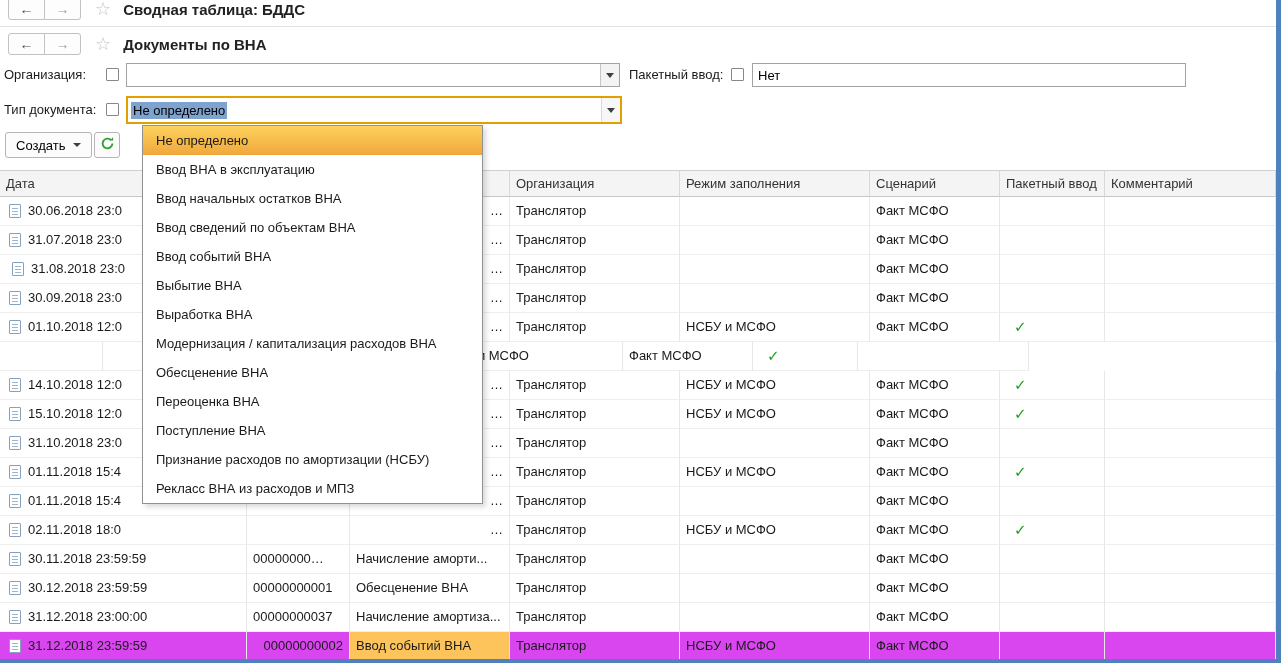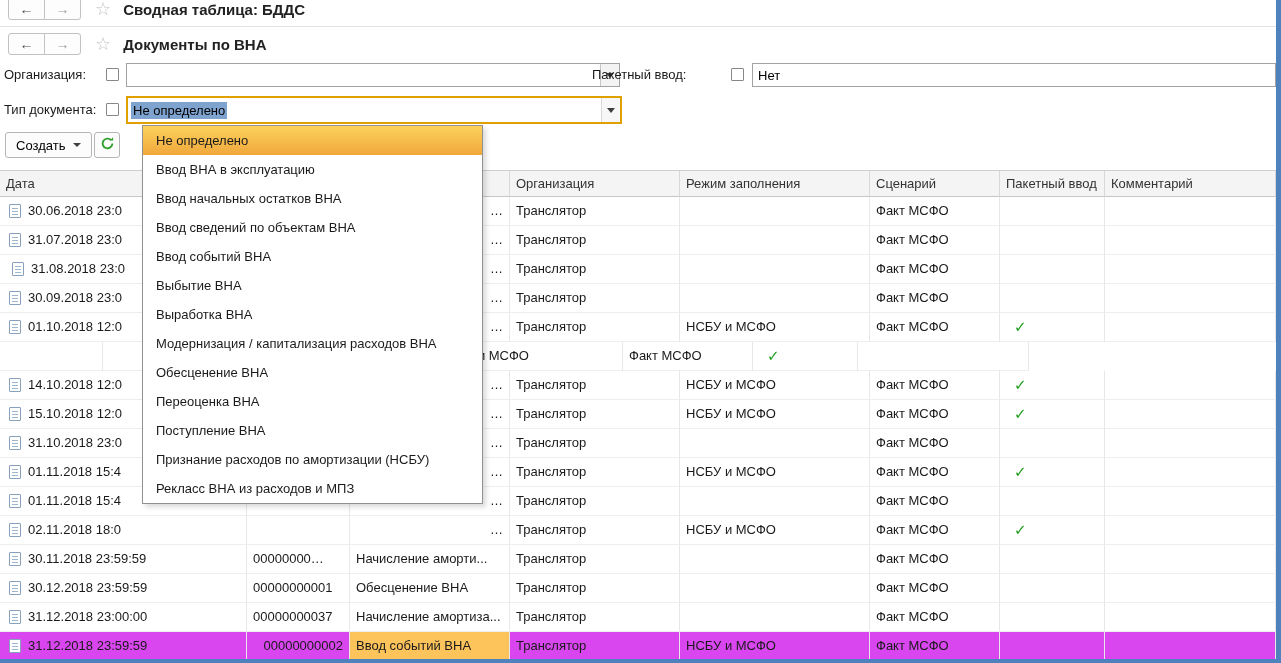--- a/index.html
+++ b/index.html
@@ -103,23 +103,23 @@
 </div>
 
 <span class="flabel" style="left:4px; top:62px;">Организация:</span>
 <span class="checkbox" style="left:106px; top:68px;"></span>
 <div class="input-group" style="left:126px; top:63px; width:494px;">
   <input type="text" value="" style="">
   <span class="dd-btn">
       <span class="caret"></span>
     </span>
 </div>
-<span class="flabel" style="left:592px; top:62px;">Пакетный ввод:</span>
+<span class="flabel" style="left:629px; top:62px;">Пакетный ввод:</span>
 <span class="checkbox" style="left:731px; top:68px;"></span>
-<input class="plain-input" style="left: 752px; top: 63px; width: 524px;" type="text" value="Нет">
+<input class="plain-input" style="left: 752px; top: 63px; width: 434px;" type="text" value="Нет">
 
 <span class="flabel" style="left:4px; top:97px;">Тип документа:</span>
 <span class="checkbox" style="left:106px; top:103px;"></span>
 <div class="combo" style="left:126px; top:96px; width:496px;">
   <span class="combo-text">
       <span class="sel-text">Не определено</span>
     </span>
   <span class="dd-btn">
       <span class="caret"></span>
     </span>

